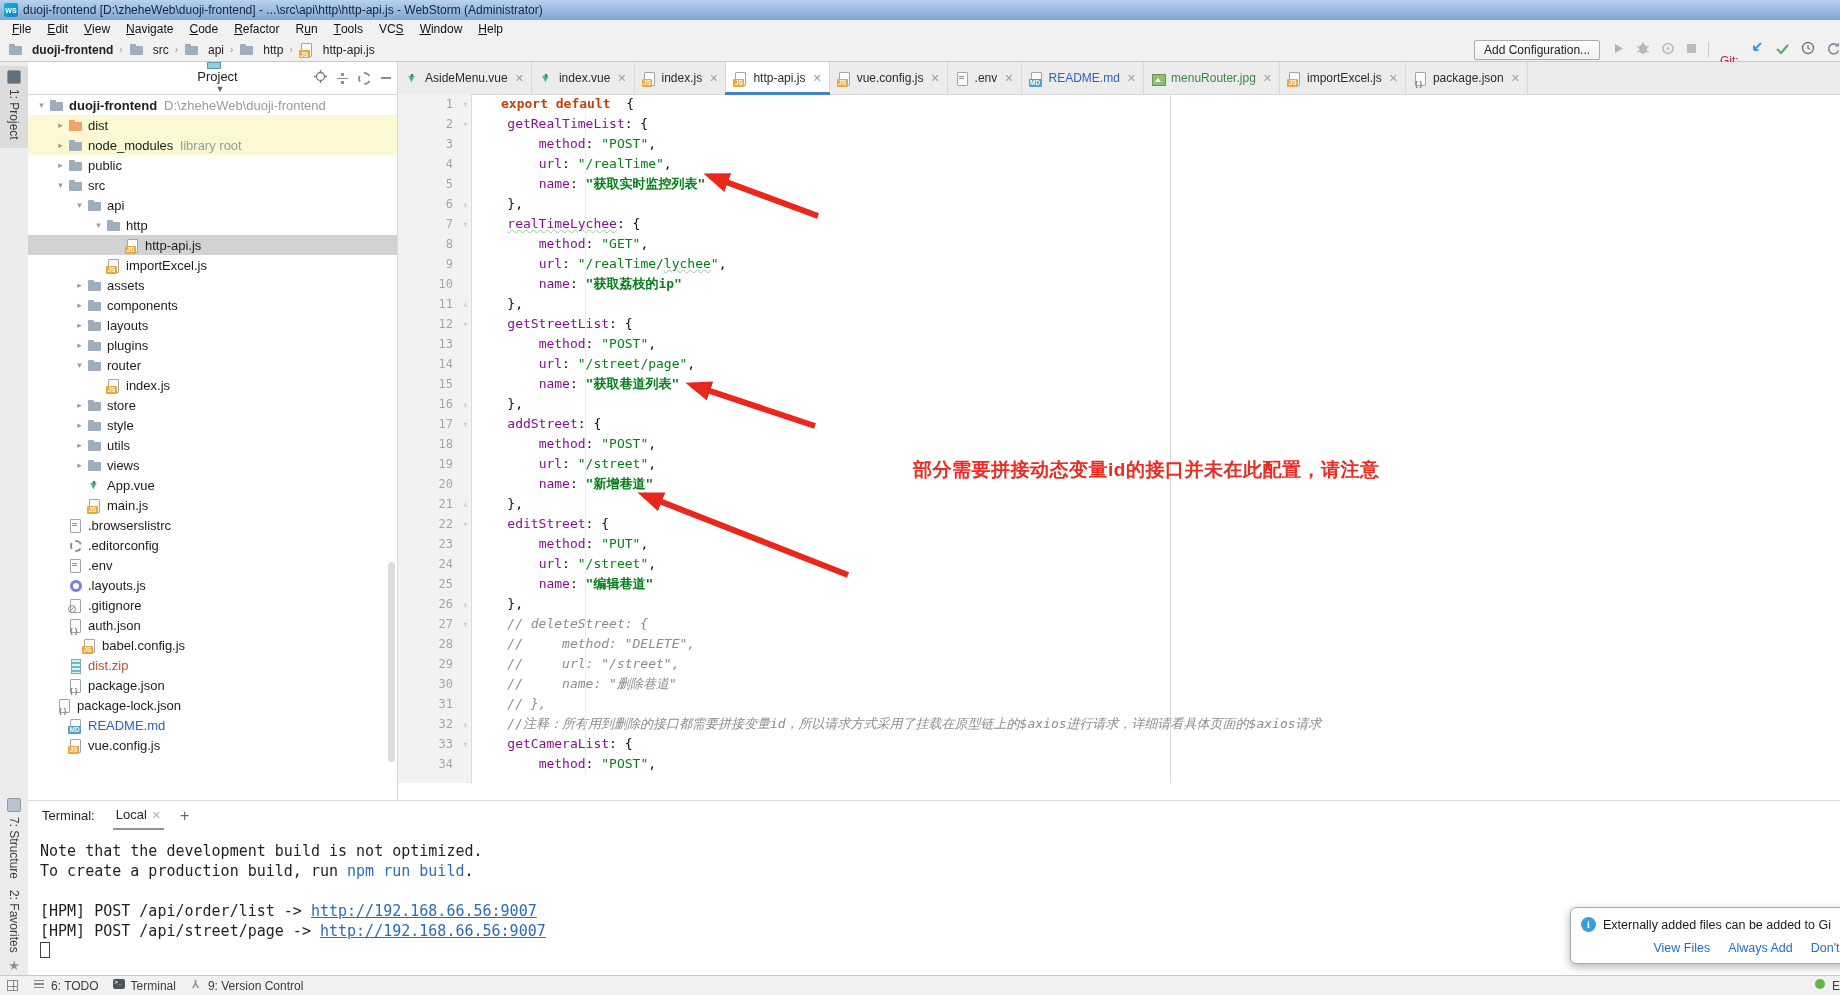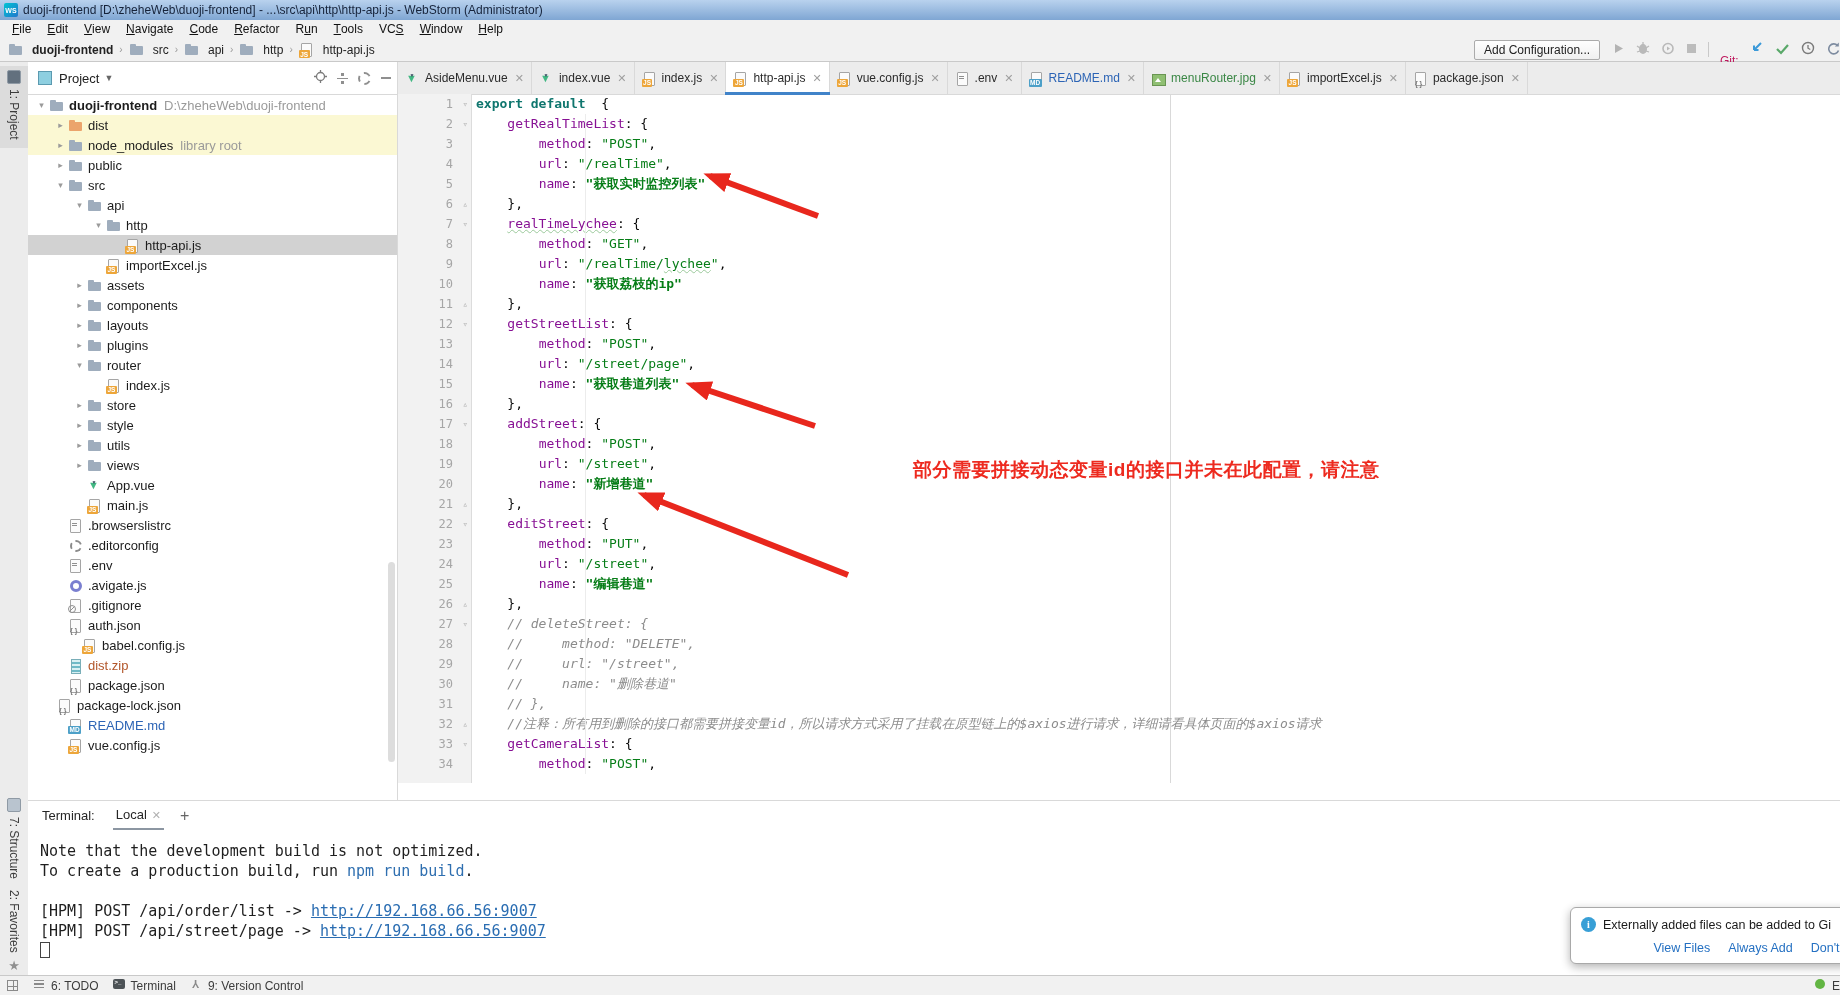--- a/index.html
+++ b/index.html
@@ -33,21 +33,21 @@
   .stripe-btn{position:absolute;left:0;width:28px;display:flex;flex-direction:column;align-items:center;gap:5px;}
   .sb-project{top:4px;background:#dcdcdc;padding:4px 0 8px;}
   .sb-structure{top:736px;}
   .sb-favorites{top:828px;}
   .mini-doc{width:12px;height:12px;background:#b9c4cf;border:1px solid #8f9aa5;border-radius:2px;}
   .mini-doc.dark{background:#62707e;}
   .star{color:#8f8f8f;font-size:13px;}
   
   .project{position:absolute;left:28px;top:0;width:369px;height:738px;background:#fff;border-right:1px solid #d9d9d9;overflow:hidden;}
   .pheader{height:32px;border-bottom:1px solid #d9d9d9;display:flex;align-items:center;font-size:13px;color:#222;
-           padding-left:10px;position:relative;background:#fff;}
+           padding-left:10px;position:relative;background:#fff;flex-direction:column;}
   .pcaret{color:#666;font-size:9px;margin-left:5px;}
   .phicons{position:absolute;right:6px;top:0;height:32px;display:flex;align-items:center;gap:10px;}
   .gear{width:9px;height:9px;border:2px dashed #8f8f8f;border-radius:50%;}
   .hidebar{width:10px;height:2px;background:#8f8f8f;}
   .collapse-ico{position:relative;width:11px;height:11px;}
   .collapse-ico::before{content:"";position:absolute;left:0;right:0;top:5px;height:1.5px;background:#8f8f8f;}
   .collapse-ico::after{content:"";position:absolute;left:4px;top:0px;width:3px;height:3px;background:#8f8f8f;box-shadow:0 8px 0 #8f8f8f;}
   .tree{position:absolute;top:33px;left:0;right:0;bottom:0;font-size:13px;color:#1c1c1c;}
   .trow{display:flex;align-items:center;height:20px;white-space:nowrap;}
   .trow .chev{width:15px;flex:none;text-align:center;color:#9a9a9a;font-size:9px;}
@@ -94,21 +94,21 @@
   .tab .x{margin-left:7px;color:#9f9f9f;font-size:11px;}
   .lbl-modified{color:#2c64b5;}
   .lbl-added{color:#3a8745;}
   .codewrap{position:absolute;top:32px;left:0;right:0;height:689px;}
   .gutter{position:absolute;left:0;top:0;width:73px;height:100%;background:#f2f2f2;border-right:1px solid #dcdcdc;}
   .gl{height:20px;line-height:20px;font-family:"DejaVu Sans Mono",monospace;font-size:12px;color:#a6a6a6;
       text-align:right;padding-right:18px;position:relative;}
   .gl .fold{position:absolute;right:3px;top:0;color:#b5b5b5;font-size:9px;}
   .lines{position:absolute;left:78px;top:0;right:0;height:100%;}
   .cl{height:20px;line-height:20px;white-space:pre;font-family:"DejaVu Sans Mono","DejaVu Sans",monospace;font-size:13px;color:#080808;}
-  .sk{color:#0f766e;font-weight:bold;}
+  .sk{color:#c2410c;font-weight:bold;margin-left:25px;}
   .sf{color:#871094;margin-top:16px;}
   .ss{color:#067d17;}
   .ssc{color:#067d17;font-weight:bold;}
   .sw{text-decoration:underline;text-decoration-style:wavy;text-decoration-color:#9cc99c;text-decoration-thickness:1px;}
   .scm{color:#8c8c8c;font-style:italic;}
   .wrapguide{position:absolute;left:772px;top:0;width:1px;height:100%;background:#d9d9d9;}
   .indentguide{position:absolute;left:109px;top:20px;width:1px;height:660px;background:#ececec;}
   
   .terminal{position:absolute;left:28px;top:738px;right:0;height:175px;background:#fff;border-top:1px solid #d9d9d9;}
   .thdr{display:flex;align-items:center;height:29px;padding-left:14px;font-size:13px;color:#262626;}
@@ -429,21 +429,21 @@
             <span>.editorconfig</span>
           </div>
           <div class="trow" style="padding-left: 25px;">
             <span class="chev"></span>
             <span class="tico ic-page ic-txt"></span>
             <span>.env</span>
           </div>
           <div class="trow" style="padding-left: 25px;">
             <span class="chev"></span>
             <span class="tico ic-eslint"></span>
-            <span>.avigate.js</span>
+            <span>.layouts.js</span>
           </div>
           <div class="trow" style="padding-left: 25px;">
             <span class="chev"></span>
             <span class="tico ic-page ic-gitig"></span>
             <span>.gitignore</span>
           </div>
           <div class="trow" style="padding-left: 25px;">
             <span class="chev"></span>
             <span class="tico ic-page ic-json"></span>
             <span>auth.json</span>

